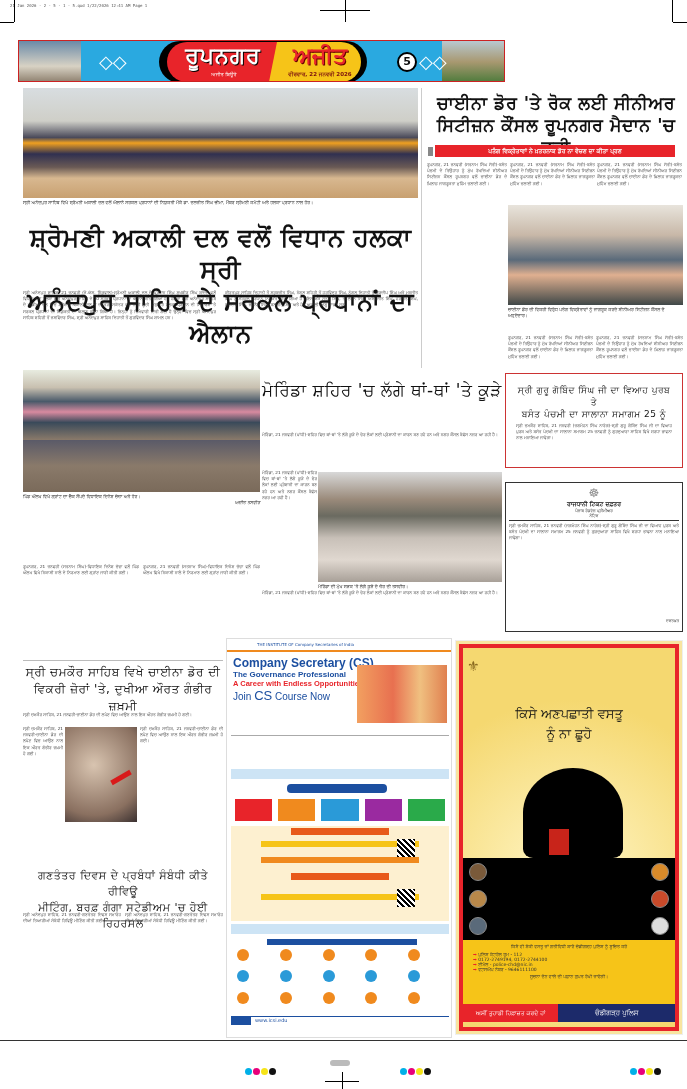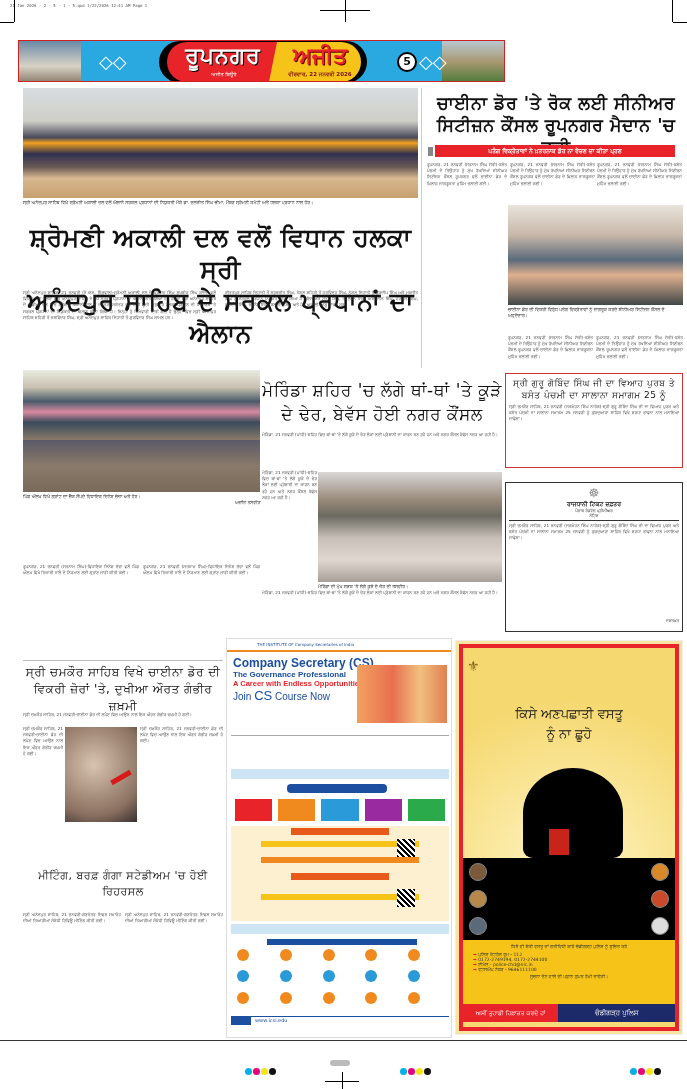--- a/index.html
+++ b/index.html
@@ -77,40 +77,39 @@
 <div class="abs" style="left:428px;top:147px;width:5px;height:9px;background:#888"></div>
 <div class="abs redbar" style="left:435px;top:145px;width:240px;height:12px">ਪਤੰਗ ਵਿਕ੍ਰੇਤਾਵਾਂ ਨੇ ਖ਼ਤਰਨਾਕ ਡੋਰ ਨਾ ਵੇਚਣ ਦਾ ਕੀਤਾ ਪ੍ਰਣ</div>
 <div class="abs body-text" style="left:427px;top:162px;width:80px;height:200px">ਰੂਪਨਗਰ, 21 ਜਨਵਰੀ (ਸਤਨਾਮ ਸਿੰਘ ਸੱਤੀ)-ਬਸੰਤ ਪੰਚਮੀ ਦੇ ਤਿਉਹਾਰ ਨੂੰ ਮੁੱਖ ਰੱਖਦਿਆਂ ਸੀਨੀਅਰ ਸਿਟੀਜ਼ਨ ਕੌਂਸਲ ਰੂਪਨਗਰ ਵਲੋਂ ਚਾਈਨਾ ਡੋਰ ਦੇ ਖ਼ਿਲਾਫ਼ ਜਾਗਰੂਕਤਾ ਮੁਹਿੰਮ ਚਲਾਈ ਗਈ।</div>
 <div class="abs body-text" style="left:510px;top:162px;width:85px;height:42px">ਰੂਪਨਗਰ, 21 ਜਨਵਰੀ (ਸਤਨਾਮ ਸਿੰਘ ਸੱਤੀ)-ਬਸੰਤ ਪੰਚਮੀ ਦੇ ਤਿਉਹਾਰ ਨੂੰ ਮੁੱਖ ਰੱਖਦਿਆਂ ਸੀਨੀਅਰ ਸਿਟੀਜ਼ਨ ਕੌਂਸਲ ਰੂਪਨਗਰ ਵਲੋਂ ਚਾਈਨਾ ਡੋਰ ਦੇ ਖ਼ਿਲਾਫ਼ ਜਾਗਰੂਕਤਾ ਮੁਹਿੰਮ ਚਲਾਈ ਗਈ।</div>
 <div class="abs body-text" style="left:597px;top:162px;width:85px;height:42px">ਰੂਪਨਗਰ, 21 ਜਨਵਰੀ (ਸਤਨਾਮ ਸਿੰਘ ਸੱਤੀ)-ਬਸੰਤ ਪੰਚਮੀ ਦੇ ਤਿਉਹਾਰ ਨੂੰ ਮੁੱਖ ਰੱਖਦਿਆਂ ਸੀਨੀਅਰ ਸਿਟੀਜ਼ਨ ਕੌਂਸਲ ਰੂਪਨਗਰ ਵਲੋਂ ਚਾਈਨਾ ਡੋਰ ਦੇ ਖ਼ਿਲਾਫ਼ ਜਾਗਰੂਕਤਾ ਮੁਹਿੰਮ ਚਲਾਈ ਗਈ।</div>
 <div class="abs photo" style="left:508px;top:205px;width:175px;height:100px;background:linear-gradient(180deg,#e8e4dc 0%,#c8b8a8 30%,#5a6a7a 55%,#e0b090 70%,#404848 100%)"></div>
 <div class="abs caption" style="left:508px;top:307px;width:175px">ਚਾਈਨਾ ਡੋਰ ਦੀ ਵਿਕਰੀ ਵਿਰੁੱਧ ਪਤੰਗ ਵਿਕ੍ਰੇਤਾਵਾਂ ਨੂੰ ਜਾਗਰੂਕ ਕਰਦੇ ਸੀਨੀਅਰ ਸਿਟੀਜ਼ਨ ਕੌਂਸਲ ਦੇ ਅਹੁਦੇਦਾਰ।</div>
 <div class="abs body-text" style="left:508px;top:335px;width:85px;height:30px">ਰੂਪਨਗਰ, 21 ਜਨਵਰੀ (ਸਤਨਾਮ ਸਿੰਘ ਸੱਤੀ)-ਬਸੰਤ ਪੰਚਮੀ ਦੇ ਤਿਉਹਾਰ ਨੂੰ ਮੁੱਖ ਰੱਖਦਿਆਂ ਸੀਨੀਅਰ ਸਿਟੀਜ਼ਨ ਕੌਂਸਲ ਰੂਪਨਗਰ ਵਲੋਂ ਚਾਈਨਾ ਡੋਰ ਦੇ ਖ਼ਿਲਾਫ਼ ਜਾਗਰੂਕਤਾ ਮੁਹਿੰਮ ਚਲਾਈ ਗਈ।</div>
 <div class="abs body-text" style="left:596px;top:335px;width:87px;height:30px">ਰੂਪਨਗਰ, 21 ਜਨਵਰੀ (ਸਤਨਾਮ ਸਿੰਘ ਸੱਤੀ)-ਬਸੰਤ ਪੰਚਮੀ ਦੇ ਤਿਉਹਾਰ ਨੂੰ ਮੁੱਖ ਰੱਖਦਿਆਂ ਸੀਨੀਅਰ ਸਿਟੀਜ਼ਨ ਕੌਂਸਲ ਰੂਪਨਗਰ ਵਲੋਂ ਚਾਈਨਾ ਡੋਰ ਦੇ ਖ਼ਿਲਾਫ਼ ਜਾਗਰੂਕਤਾ ਮੁਹਿੰਮ ਚਲਾਈ ਗਈ।</div>
 
-<div class="abs boxed" style="left:505px;top:373px;width:178px;height:95px;padding:3px">
+<div class="abs boxed" style="left:505px;top:373px;width:178px;height:95px;padding:10px">
   <div class="headline" style="font-size:9px;line-height:12px;font-weight:normal">
     <div>ਸ੍ਰੀ ਗੁਰੂ ਗੋਬਿੰਦ ਸਿੰਘ ਜੀ ਦਾ ਵਿਆਹ ਪੁਰਬ ਤੇ</div>
     <div>ਬਸੰਤ ਪੰਚਮੀ ਦਾ ਸਾਲਾਨਾ ਸਮਾਗਮ 25 ਨੂੰ</div>
   </div>
   <div class="body-text" style="margin-top:3px;height:60px">ਸ੍ਰੀ ਚਮਕੌਰ ਸਾਹਿਬ, 21 ਜਨਵਰੀ (ਜਗਮੋਹਨ ਸਿੰਘ ਨਾਰੰਗ)-ਸ੍ਰੀ ਗੁਰੂ ਗੋਬਿੰਦ ਸਿੰਘ ਜੀ ਦਾ ਵਿਆਹ ਪੁਰਬ ਅਤੇ ਬਸੰਤ ਪੰਚਮੀ ਦਾ ਸਾਲਾਨਾ ਸਮਾਗਮ 25 ਜਨਵਰੀ ਨੂੰ ਗੁਰਦੁਆਰਾ ਸਾਹਿਬ ਵਿਖੇ ਸ਼ਰਧਾ ਭਾਵਨਾ ਨਾਲ ਮਨਾਇਆ ਜਾਵੇਗਾ।</div>
 </div>
 
 <div class="abs photo" style="left:23px;top:370px;width:237px;height:70px;background:linear-gradient(180deg,#e8ece0 0%,#c8c0b0 25%,#4a5a6a 45%,#d88aa0 60%,#3a4a5a 75%,#8a7a6a 100%)"></div>
 <div class="abs caption" style="left:23px;top:494px;width:237px">ਪਿੰਡ ਔਲਖ ਵਿਖੇ ਗ੍ਰਾਂਟ ਦਾ ਚੈੱਕ ਸੌਂਪਦੇ ਵਿਧਾਇਕ ਦਿਨੇਸ਼ ਚੱਢਾ ਅਤੇ ਹੋਰ।</div>
 <div class="abs caption" style="left:200px;top:500px;width:60px;text-align:right;font-style:italic">ਅਜੀਤ ਤਸਵੀਰ</div>
 <div class="abs photo" style="left:23px;top:440px;width:237px;height:52px;background:linear-gradient(180deg,#5a5a68,#8a7a6a 50%,#7a6a5a)"></div>
 <div class="abs headline" style="left:23px;top:512px;width:237px;font-size:16px;line-height:22px;font-weight:normal">
 </div>
 <div class="abs body-text" style="left:23px;top:564px;width:116px;height:84px">ਰੂਪਨਗਰ, 21 ਜਨਵਰੀ (ਸਤਨਾਮ ਸਿੰਘ)-ਵਿਧਾਇਕ ਦਿਨੇਸ਼ ਚੱਢਾ ਵਲੋਂ ਪਿੰਡ ਔਲਖ ਵਿਖੇ ਨਿਕਾਸੀ ਨਾਲੇ ਦੇ ਨਿਰਮਾਣ ਲਈ ਗ੍ਰਾਂਟ ਜਾਰੀ ਕੀਤੀ ਗਈ।</div>
 <div class="abs body-text" style="left:143px;top:564px;width:117px;height:84px">ਰੂਪਨਗਰ, 21 ਜਨਵਰੀ (ਸਤਨਾਮ ਸਿੰਘ)-ਵਿਧਾਇਕ ਦਿਨੇਸ਼ ਚੱਢਾ ਵਲੋਂ ਪਿੰਡ ਔਲਖ ਵਿਖੇ ਨਿਕਾਸੀ ਨਾਲੇ ਦੇ ਨਿਰਮਾਣ ਲਈ ਗ੍ਰਾਂਟ ਜਾਰੀ ਕੀਤੀ ਗਈ।</div>
 
 <div class="abs headline" style="left:262px;top:378px;width:240px;font-size:17px;line-height:24px;font-weight:normal">
   <div>ਮੋਰਿੰਡਾ ਸ਼ਹਿਰ 'ਚ ਲੱਗੇ ਥਾਂ-ਥਾਂ 'ਤੇ ਕੂੜੇ</div>
-  <div>ਦੇ ਢੇਰ, ਬੇਵੱਸ ਹੋਈ ਨਗਰ ਕੌਂਸਲ</div>
 </div>
 <div class="abs body-text" style="left:262px;top:432px;width:240px;height:36px">ਮੋਰਿੰਡਾ, 21 ਜਨਵਰੀ (ਪਾਂਧੀ)-ਸ਼ਹਿਰ ਵਿਚ ਥਾਂ-ਥਾਂ 'ਤੇ ਲੱਗੇ ਕੂੜੇ ਦੇ ਢੇਰ ਲੋਕਾਂ ਲਈ ਪ੍ਰੇਸ਼ਾਨੀ ਦਾ ਕਾਰਨ ਬਣ ਰਹੇ ਹਨ ਅਤੇ ਨਗਰ ਕੌਂਸਲ ਬੇਵੱਸ ਨਜ਼ਰ ਆ ਰਹੀ ਹੈ।</div>
 <div class="abs body-text" style="left:262px;top:470px;width:55px;height:115px">ਮੋਰਿੰਡਾ, 21 ਜਨਵਰੀ (ਪਾਂਧੀ)-ਸ਼ਹਿਰ ਵਿਚ ਥਾਂ-ਥਾਂ 'ਤੇ ਲੱਗੇ ਕੂੜੇ ਦੇ ਢੇਰ ਲੋਕਾਂ ਲਈ ਪ੍ਰੇਸ਼ਾਨੀ ਦਾ ਕਾਰਨ ਬਣ ਰਹੇ ਹਨ ਅਤੇ ਨਗਰ ਕੌਂਸਲ ਬੇਵੱਸ ਨਜ਼ਰ ਆ ਰਹੀ ਹੈ।</div>
 <div class="abs photo" style="left:318px;top:472px;width:184px;height:110px;background:linear-gradient(180deg,#d8d8d8 0%,#9a8a7a 25%,#6a6a60 40%,#c8c0b8 60%,#e0d8d0 80%,#a8a098 100%)"></div>
 <div class="abs caption" style="left:318px;top:584px;width:184px">ਮੋਰਿੰਡਾ ਦੀ ਮੁੱਖ ਸੜਕ 'ਤੇ ਲੱਗੇ ਕੂੜੇ ਦੇ ਢੇਰ ਦੀ ਤਸਵੀਰ।</div>
 <div class="abs body-text" style="left:262px;top:590px;width:240px;height:45px">ਮੋਰਿੰਡਾ, 21 ਜਨਵਰੀ (ਪਾਂਧੀ)-ਸ਼ਹਿਰ ਵਿਚ ਥਾਂ-ਥਾਂ 'ਤੇ ਲੱਗੇ ਕੂੜੇ ਦੇ ਢੇਰ ਲੋਕਾਂ ਲਈ ਪ੍ਰੇਸ਼ਾਨੀ ਦਾ ਕਾਰਨ ਬਣ ਰਹੇ ਹਨ ਅਤੇ ਨਗਰ ਕੌਂਸਲ ਬੇਵੱਸ ਨਜ਼ਰ ਆ ਰਹੀ ਹੈ।</div>
 
 <div class="abs notice" style="left:505px;top:482px;width:178px;height:150px;padding:3px">
   <div style="text-align:center;font-size:12px;color:#888">☸</div>
   <div style="text-align:center;font-size:6px;font-weight:bold">ਰਾਜਧਾਨੀ ਟਿਕਟ ਦਫ਼ਤਰ</div>
@@ -125,20 +124,21 @@
   <div>ਸ੍ਰੀ ਚਮਕੌਰ ਸਾਹਿਬ ਵਿਖੇ ਚਾਈਨਾ ਡੋਰ ਦੀ</div>
   <div>ਵਿਕਰੀ ਜ਼ੋਰਾਂ 'ਤੇ, ਦੁਖੀਆ ਔਰਤ ਗੰਭੀਰ ਜ਼ਖ਼ਮੀ</div>
 </div>
 <div class="abs body-text" style="left:23px;top:712px;width:200px;height:14px">ਸ੍ਰੀ ਚਮਕੌਰ ਸਾਹਿਬ, 21 ਜਨਵਰੀ-ਚਾਈਨਾ ਡੋਰ ਦੀ ਲਪੇਟ ਵਿਚ ਆਉਣ ਨਾਲ ਇਕ ਔਰਤ ਗੰਭੀਰ ਜ਼ਖ਼ਮੀ ਹੋ ਗਈ।</div>
 <div class="abs body-text" style="left:23px;top:726px;width:40px;height:112px">ਸ੍ਰੀ ਚਮਕੌਰ ਸਾਹਿਬ, 21 ਜਨਵਰੀ-ਚਾਈਨਾ ਡੋਰ ਦੀ ਲਪੇਟ ਵਿਚ ਆਉਣ ਨਾਲ ਇਕ ਔਰਤ ਗੰਭੀਰ ਜ਼ਖ਼ਮੀ ਹੋ ਗਈ।</div>
 <div class="abs photo" style="left:65px;top:727px;width:72px;height:95px;background:radial-gradient(circle at 40% 40%,#d8c4b0,#8a7060 70%,#3a3030)"></div>
 <div class="abs" style="left:110px;top:775px;width:22px;height:5px;background:#d81a1a;transform:rotate(-30deg)"></div>
 <div class="abs body-text" style="left:140px;top:726px;width:83px;height:112px">ਸ੍ਰੀ ਚਮਕੌਰ ਸਾਹਿਬ, 21 ਜਨਵਰੀ-ਚਾਈਨਾ ਡੋਰ ਦੀ ਲਪੇਟ ਵਿਚ ਆਉਣ ਨਾਲ ਇਕ ਔਰਤ ਗੰਭੀਰ ਜ਼ਖ਼ਮੀ ਹੋ ਗਈ।</div>
 
 <div class="abs headline" style="left:23px;top:868px;width:200px;font-size:11px;line-height:16px;font-weight:normal">
+  <div>ਗਣਤੰਤਰ ਦਿਵਸ ਦੇ ਪ੍ਰਬੰਧਾਂ ਸੰਬੰਧੀ ਕੀਤੇ ਰੀਵਿਊ</div>
   <div>ਮੀਟਿੰਗ, ਬਰਫ਼ ਗੰਗਾ ਸਟੇਡੀਅਮ 'ਚ ਹੋਈ ਰਿਹਰਸਲ</div>
 </div>
 <div class="abs body-text" style="left:23px;top:912px;width:98px;height:125px">ਸ੍ਰੀ ਅਨੰਦਪੁਰ ਸਾਹਿਬ, 21 ਜਨਵਰੀ-ਗਣਤੰਤਰ ਦਿਵਸ ਸਮਾਰੋਹ ਦੀਆਂ ਤਿਆਰੀਆਂ ਸੰਬੰਧੀ ਰਿਵਿਊ ਮੀਟਿੰਗ ਕੀਤੀ ਗਈ।</div>
 <div class="abs body-text" style="left:125px;top:912px;width:98px;height:125px">ਸ੍ਰੀ ਅਨੰਦਪੁਰ ਸਾਹਿਬ, 21 ਜਨਵਰੀ-ਗਣਤੰਤਰ ਦਿਵਸ ਸਮਾਰੋਹ ਦੀਆਂ ਤਿਆਰੀਆਂ ਸੰਬੰਧੀ ਰਿਵਿਊ ਮੀਟਿੰਗ ਕੀਤੀ ਗਈ।</div>
 
 <div class="abs ad-cs" style="left:226px;top:638px;width:226px;height:400px">
   <div style="font-size:4px;color:#1c4fa0;padding:3px 30px;border-bottom:2px solid #f08a1e">THE INSTITUTE OF Company Secretaries of India</div>
   <div style="padding:4px 6px">
     <div style="font-size:12px;font-weight:bold;color:#1c4fa0;font-family:'Liberation Sans',sans-serif">Company Secretary (CS)</div>
     <div style="font-size:8px;font-weight:bold;color:#1c4fa0;font-family:'Liberation Sans',sans-serif">The Governance Professional</div>

